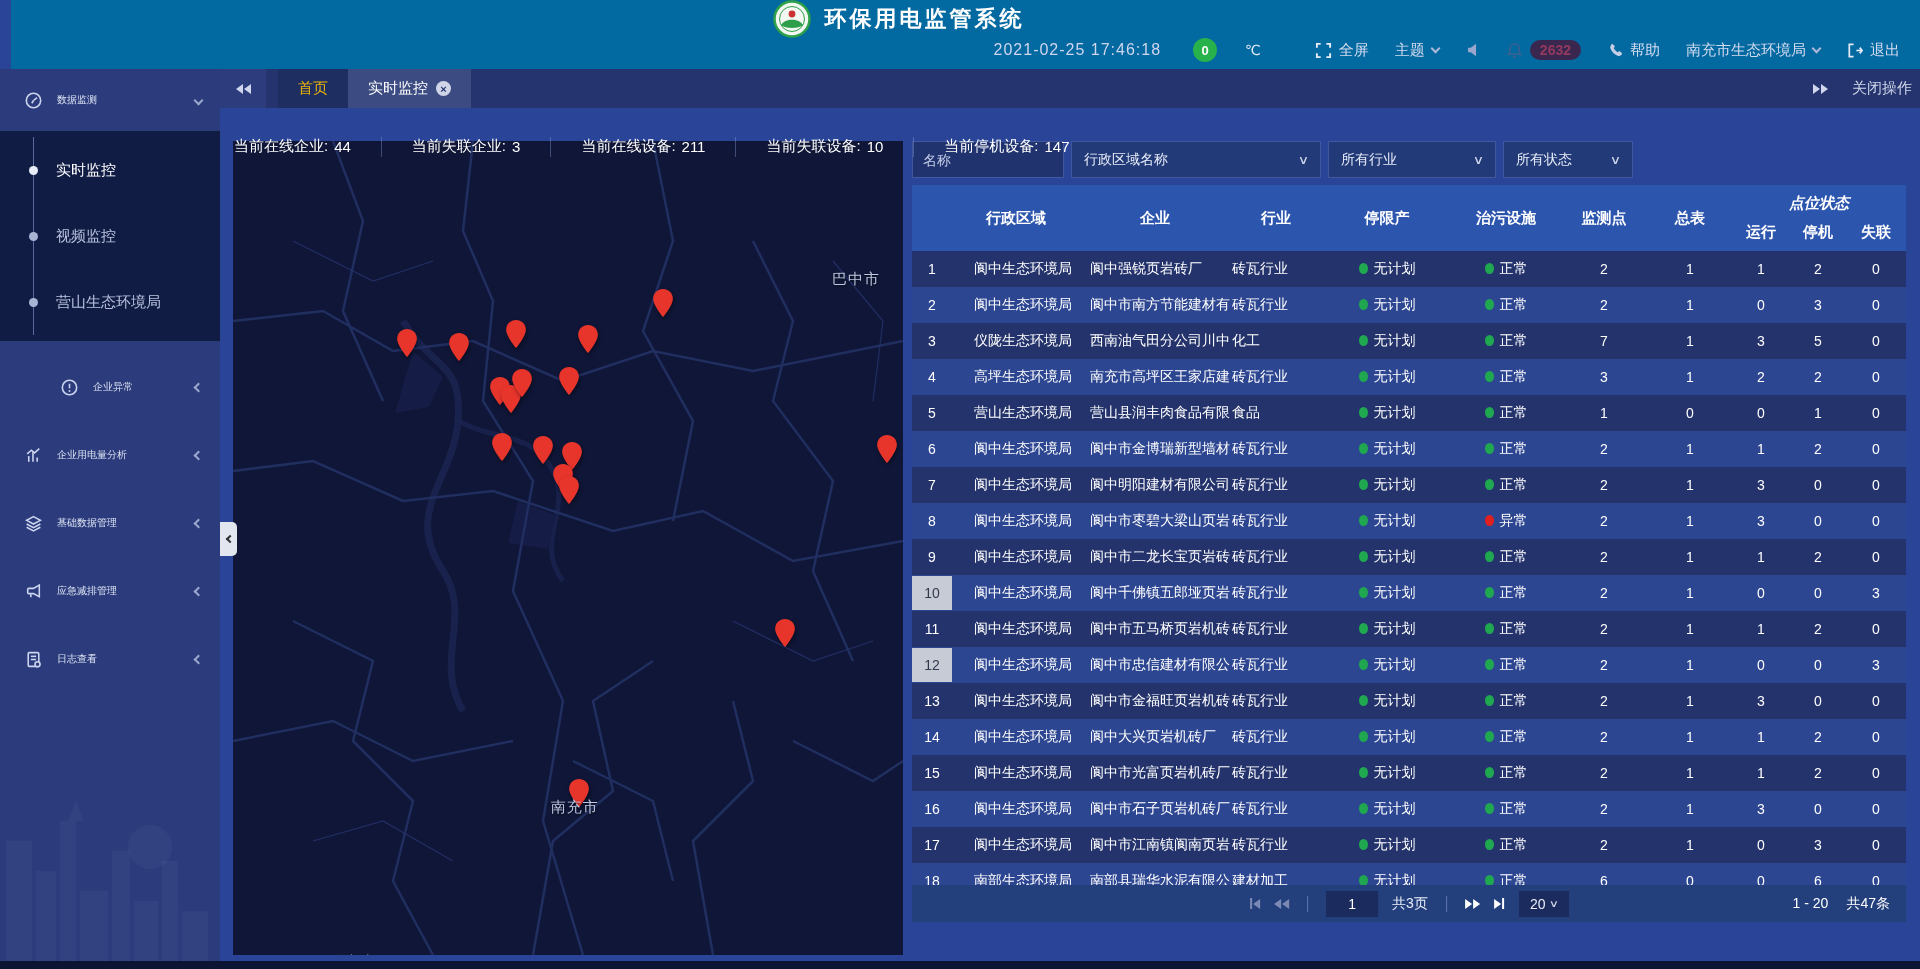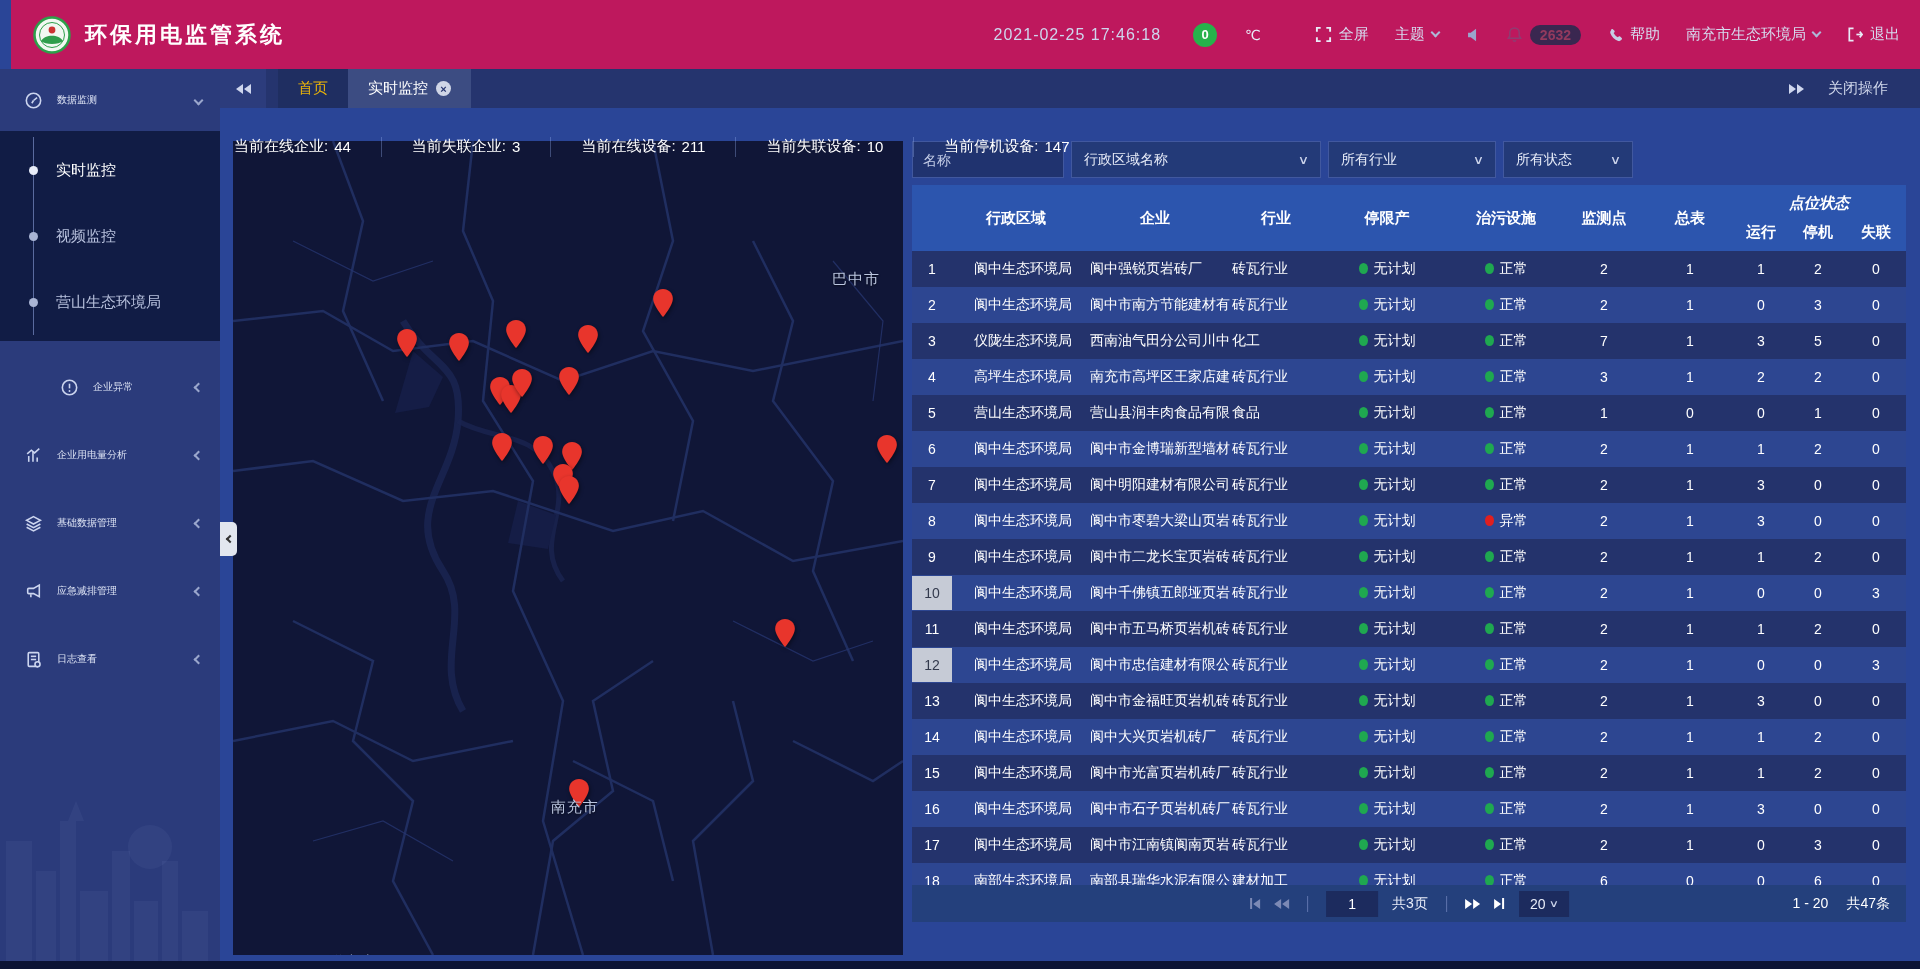--- a/index.html
+++ b/index.html
@@ -2,22 +2,22 @@
 <html><head>
 <meta charset="utf-8">
 <style>
   * { margin:0; padding:0; box-sizing:border-box; }
   html,body { width:1920px; height:969px; overflow:hidden; }
   body { font-family:"Liberation Sans","DejaVu Sans",sans-serif; background:#2a4597; }
   #app { position:relative; width:1920px; height:969px; background:#2a4597; overflow:hidden;
          --cols:40px 128px 150px 92px 130px 108px 88px 84px 58px 56px 60px; }
 
   
-  .header { position:absolute; left:11px; top:0; right:0; height:69px; background:#be185d;
-            display:flex; align-items:center; z-index:6; color:#e8ecf8; }
+  .header { position:absolute; left:11px; top:0; right:0; height:69px; background:#0369a1;
+            display:flex; align-items:center; z-index:6; color:#e8ecf8;flex-direction:column; }
   .logo-wrap { display:flex; align-items:center; gap:14px; padding-left:22px; width:430px; }
   .app-title { font-size:22px; font-weight:bold; letter-spacing:3px; color:#ffffff; }
   .hdr-right { margin-left:auto; display:flex; align-items:center; gap:26px; padding-right:20px; font-size:15px; }
   .hdr-item { display:flex; align-items:center; gap:7px; color:#d6dcf0; cursor:pointer; }
   .datetime { color:#cfd6ee; font-size:16px; letter-spacing:1px; margin-right:6px; }
   .temp-circle { width:24px; height:24px; border-radius:50%; background:#27b24b; color:#fff;
                  font-size:13px; font-weight:bold; display:flex; align-items:center; justify-content:center; }
   .temp-unit { font-size:14px; color:#e8ecf8; margin-left:2px; margin-right:28px; }
   .chev-down { width:7px; height:7px; border-right:2px solid #aeb8d8; border-bottom:2px solid #aeb8d8;
                transform:rotate(45deg); margin-top:-4px; }
@@ -49,21 +49,21 @@
   .tab-scroll { width:46px; display:flex; align-items:center; justify-content:center; background:#2c3c7c; cursor:pointer; }
   .tri { width:0; height:0; border-top:5px solid transparent; border-bottom:5px solid transparent; }
   .tri.l { border-right:7px solid #cfd6ee; }
   .tri.r { border-left:7px solid #cfd6ee; }
   .tri + .tri { margin-left:1px; }
   .tab { display:flex; align-items:center; gap:8px; padding:0 20px; font-size:15px; color:#eab308; cursor:pointer; }
   .tab.home { background:#1f2e61; margin-left:12px; }
   .tab.active { background:#3c4c82; color:#ffffff; }
   .tab-close { width:15px; height:15px; border-radius:50%; background:#cfd5e6; color:#25346e; font-size:11px;
                display:flex; align-items:center; justify-content:center; font-weight:bold; cursor:pointer; }
-  .tab-ops { margin-left:auto; display:flex; align-items:center; gap:24px; padding-right:32px; color:#cfd6ea; font-size:15px;justify-content:flex-end; }
+  .tab-ops { margin-left:auto; display:flex; align-items:center; gap:24px; padding-right:8px; color:#cfd6ea; font-size:15px;justify-content:flex-end; }
 
   
   .statsbar { position:absolute; left:220px; top:108px; right:0; height:33px; display:flex; align-items:center;
               padding-left:14px; color:#ffffff; font-size:15px; z-index:3; }
   .stat { display:flex; align-items:center; gap:6px; padding:0 30px; border-right:1px solid rgba(150,175,240,.35); height:20px;margin-top:44px; }
   .stat:first-child { padding-left:0; }
   .stat:last-child { border-right:none; }
 
   
   .map { position:absolute; left:233px; top:141px; width:670px; height:814px; background:#101637; overflow:hidden; cursor:grab; }

